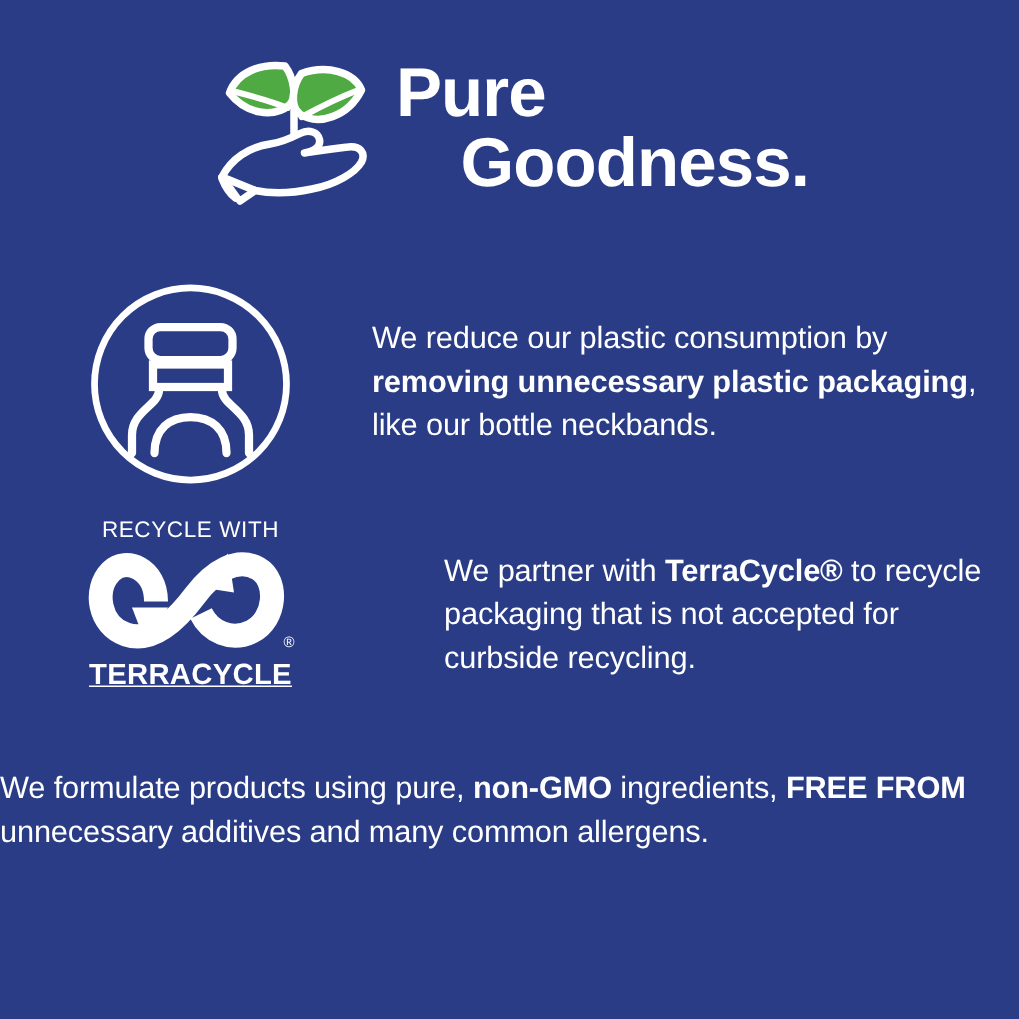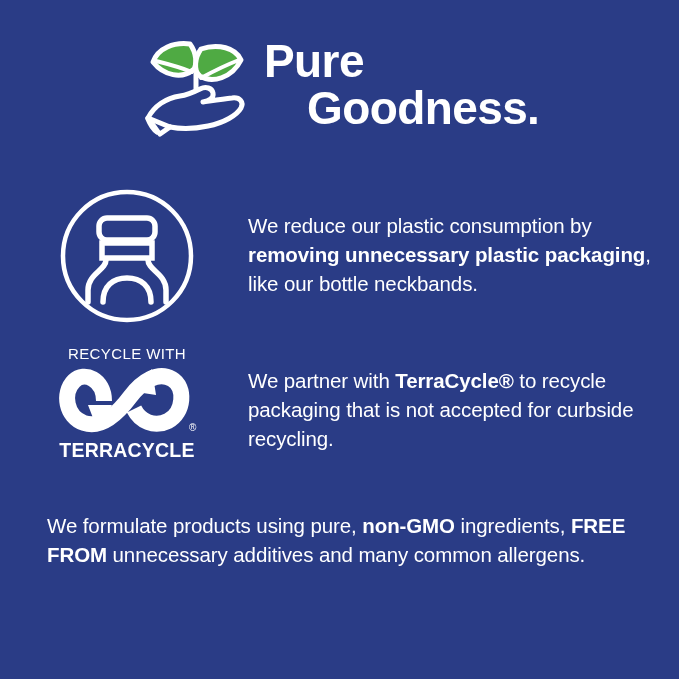--- a/index.html
+++ b/index.html
@@ -82,22 +82,22 @@
   .body-text {
     font-size: 20.5px;
     line-height: 29px;
     color: #ffffff;
     font-weight: normal;
     letter-spacing: -0.1px;
   }
   .body-text b { font-weight: bold; }
 
   .row-1 .text-cell { padding-top: 25px; }
-  .row-2 .text-cell { padding-top: 21px; }
-  .row-3 .text-cell { padding-top: 17px; margin-left: 47px; }
+  .row-2 .text-cell { padding-top: 21px; margin-left: 48px; }
+  .row-3 .text-cell { padding-top: 17px; }
 
   
   .tc-badge {
     width: 142px;
     display: flex;
     flex-direction: column;
     align-items: center;
   }
   .tc-top {
     font-size: 15px;
@@ -106,20 +106,21 @@
     color: #ffffff;
     margin-bottom: 3px;
   }
   .tc-loop { width: 142px; height: 72px; display: block; }
   .tc-bottom {
     font-size: 19.5px;
     font-weight: bold;
     letter-spacing: 0.2px;
     color: #ffffff;
     margin-top: 2px;
+    text-decoration: underline;
   }
 
   svg { display: block; overflow: visible; }
 </style>
 </head>
 <body>
 
 <div class="poster">
 
   <div class="header">

